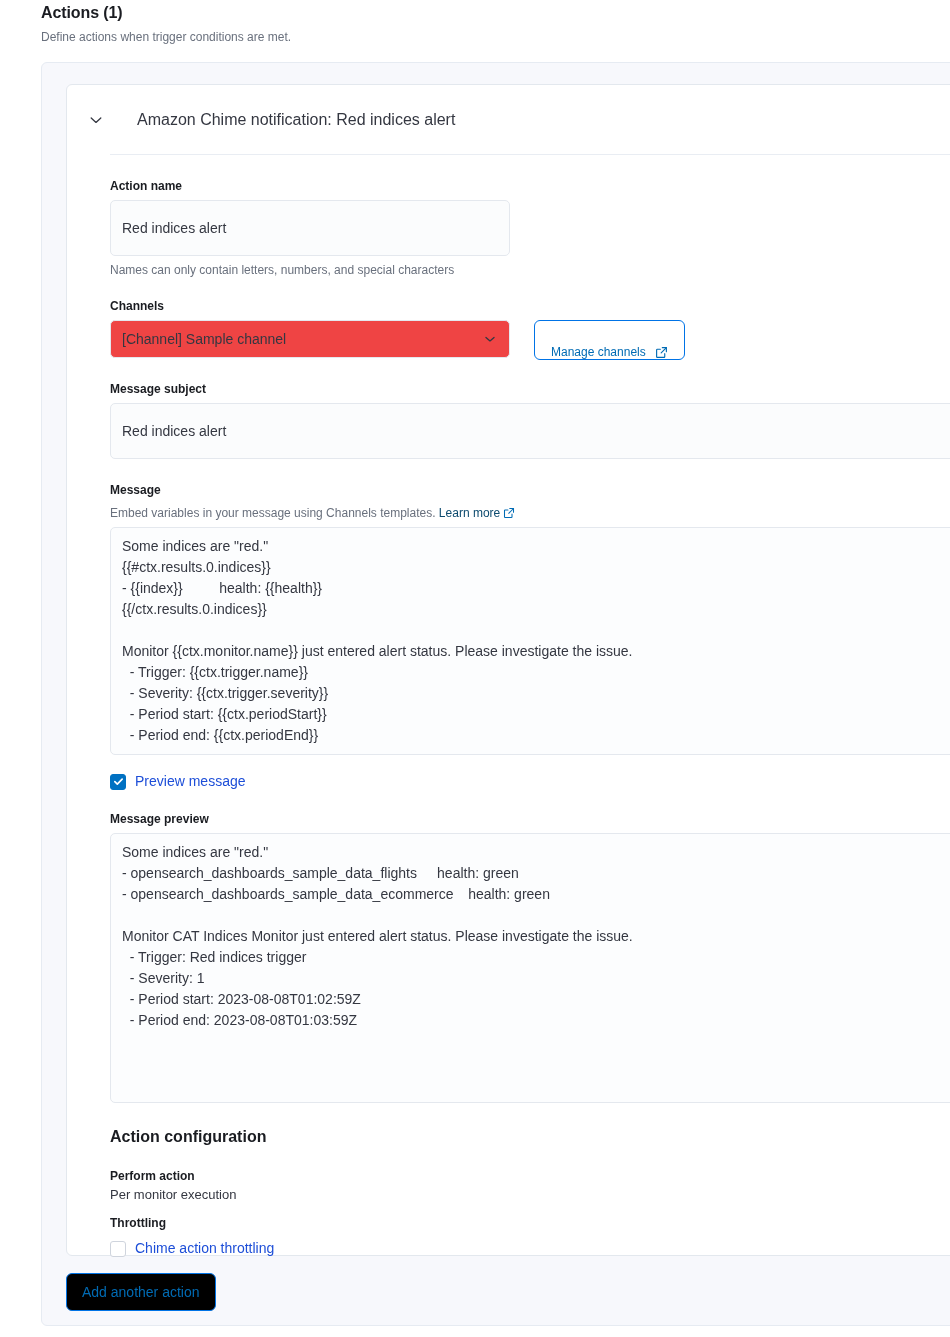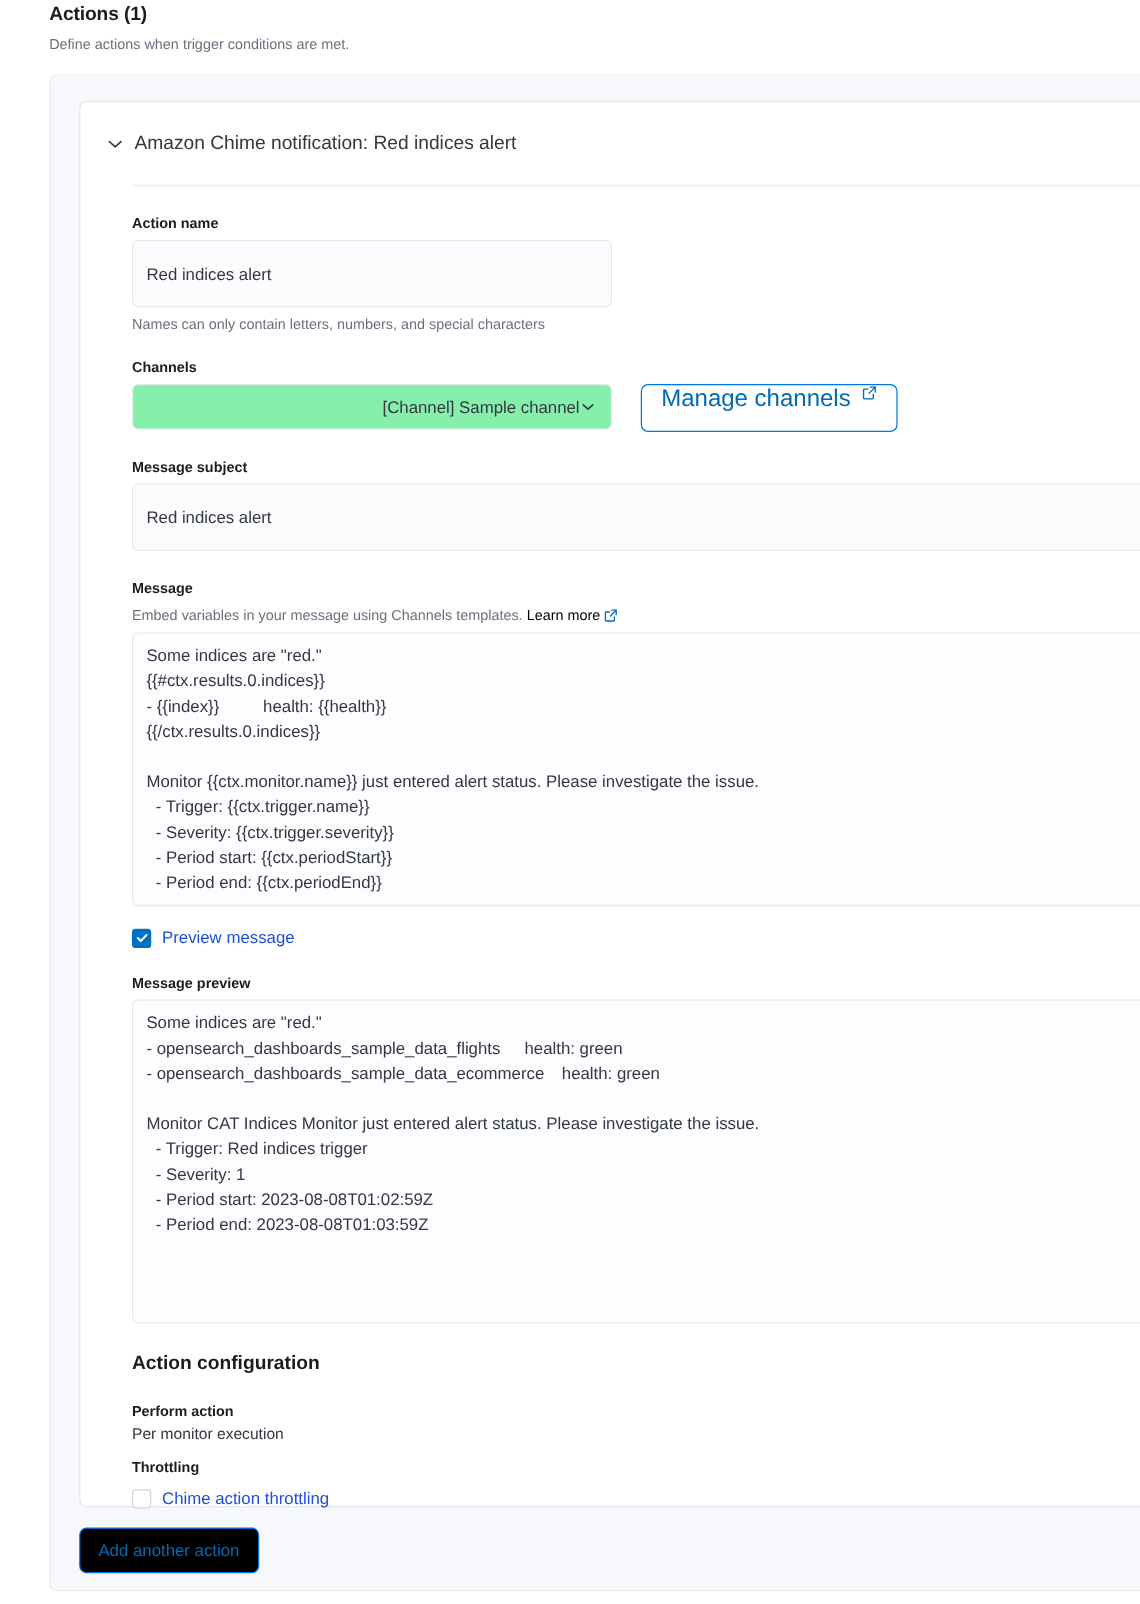--- a/index.html
+++ b/index.html
@@ -72,20 +72,21 @@
     width: 16px;
     height: 16px;
     margin-right: 8px;
     flex: none;
     display: block;
   }
   .card-header-title {
     font-size: 16px;
     color: #343741;
     line-height: 22px;
+    margin-left: 25px;
   }
   .card-divider {
     height: 1px;
     background: #e9edf3;
     margin: 0 21px 0 43px;
   }
 
   .card-body {
     padding: 22px 0 0 43px;
   }
@@ -127,49 +128,49 @@
   .w-subject { width: 880px; }
 
   .select-row {
     display: flex;
     align-items: flex-start;
     gap: 24px;
   }
   .select-input {
     width: 400px;
     height: 38px;
-    background: #86efac;
+    background: #ef4444;
     border: 1px solid #e4e8ee;
     border-radius: 5px;
     box-sizing: border-box;
     font-size: 14px;
     color: #343741;
     display: flex;
     align-items: center;
-    justify-content: flex-end;
+    justify-content: space-between;
     padding: 0 12px 0 11px;
   }
   .btn-outline {
     height: 40px;
     border: 1px solid #0073e6;
     border-radius: 6px;
     background: #ffffff;
     color: #006bb4;
-    font-size: 20px;
+    font-size: 12px;
     font-family: "Liberation Sans", sans-serif;
     display: inline-flex;
-    align-items: flex-start;
+    align-items: flex-end;
     gap: 9px;
     padding: 0 16px;
     cursor: pointer;
     white-space: nowrap;
   }
 
   .link-blue {
-    color: #000000;
+    color: #0c4a6e;
     text-decoration: none;
     cursor: pointer;
   }
   .ext-icon { vertical-align: -2px; margin-left: 3px; }
 
   .textbox {
     background: #fcfdfe;
     border: 1px solid #e4e8ee;
     border-radius: 5px;
     box-sizing: border-box;

